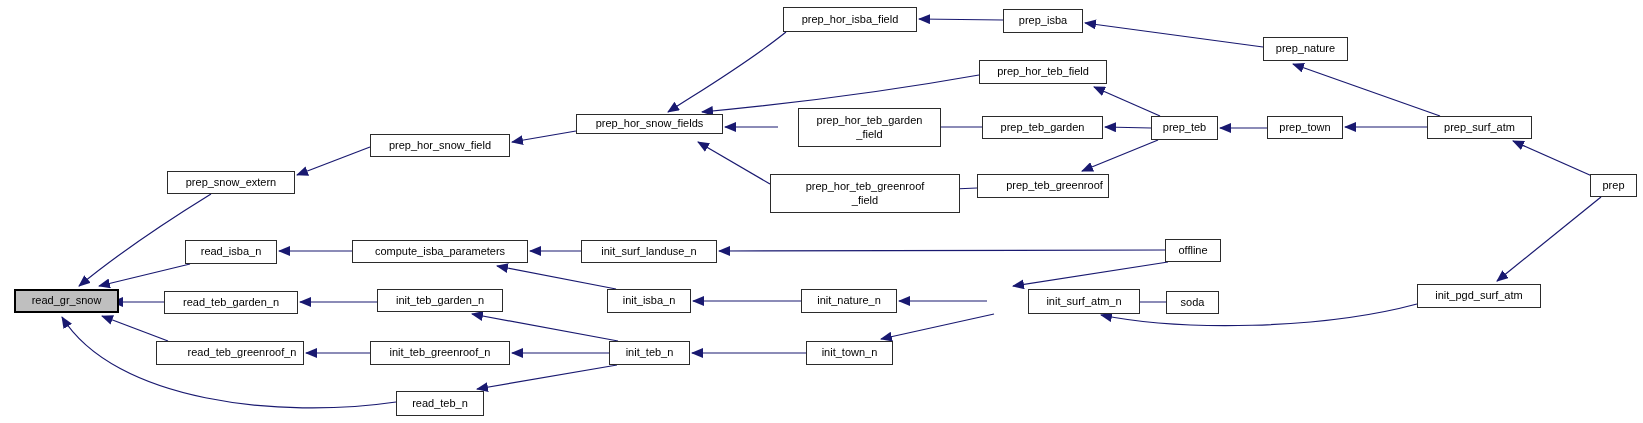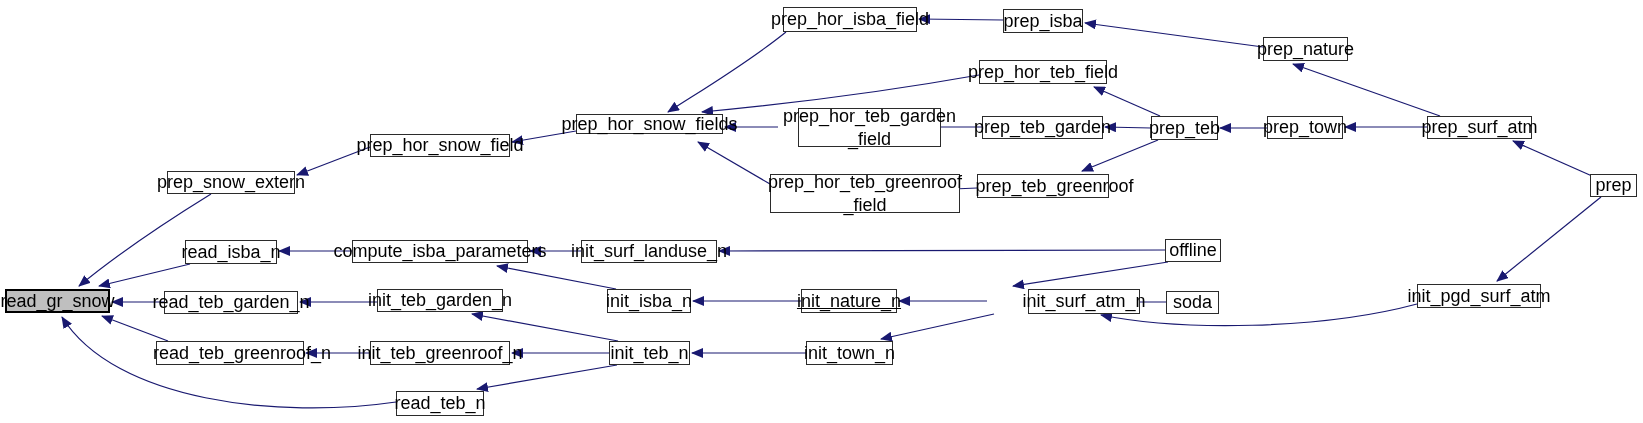--- a/index.html
+++ b/index.html
@@ -29,21 +29,21 @@
   .node {
     position: absolute;
     box-sizing: border-box;
     display: flex;
     align-items: center;
     justify-content: center;
     text-align: center;
     background: #ffffff;
     border: 1.4px solid #2b2b2b;
     color: #000000;
-    font-size: 18px;
+    font-size: 11px;
     line-height: 1.25;
     white-space: pre-line;
     cursor: pointer;
   }
   .node.root {
     background: #bfbfbf;
     border: 2px solid #000000;
     cursor: default;
   }
 </style>
@@ -93,21 +93,21 @@
         <path class="edge" d="M994,314 L881,339" stroke="#191970" marker-end="url(#arrow)"></path>
         <path class="edge" d="M806,353 L692,353" stroke="#191970" marker-end="url(#arrow)"></path>
         <path class="edge" d="M618,341 L472,314" stroke="#191970" marker-end="url(#arrow)"></path>
         <path class="edge" d="M377,302 L300,302" stroke="#191970" marker-end="url(#arrow)"></path>
         <path class="edge" d="M609,353 L512,353" stroke="#191970" marker-end="url(#arrow)"></path>
         <path class="edge" d="M370,353 L306,353" stroke="#191970" marker-end="url(#arrow)"></path>
         <path class="edge" d="M617,365 L477,389" stroke="#191970" marker-end="url(#arrow)"></path>
       </g>
   </svg>
   <div id="nodes">
-      <div class="node root" style="left: 5px; top: 289px; width: 105px; height: 24px;">read_gr_snow</div>
+      <div class="node root" style="left: 14px; top: 289px; width: 105px; height: 24px;">read_gr_snow</div>
       <div class="node" style="left: 167px; top: 171px; width: 128px; height: 23px;">prep_snow_extern</div>
       <div class="node" style="left: 370px; top: 134px; width: 140px; height: 23px;">prep_hor_snow_field</div>
       <div class="node" style="left: 576px; top: 114px; width: 147px; height: 20px;">prep_hor_snow_fields</div>
       <div class="node" style="left: 783px; top: 7px; width: 134px; height: 25px;">prep_hor_isba_field</div>
       <div class="node" style="left: 1003px; top: 9px; width: 80px; height: 24px;">prep_isba</div>
       <div class="node" style="left: 1263px; top: 37px; width: 85px; height: 24px;">prep_nature</div>
       <div class="node" style="left: 979px; top: 60px; width: 128px; height: 24px;">prep_hor_teb_field</div>
       <div class="node" style="left: 778px; top: 108px; width: 143px; height: 39px; margin-left: 20px;">prep_hor_teb_garden
 _field</div>
       <div class="node" style="left: 982px; top: 116px; width: 121px; height: 23px;">prep_teb_garden</div>
@@ -118,21 +118,21 @@
       <div class="node" style="left: 770px; top: 174px; width: 190px; height: 39px;">prep_hor_teb_greenroof
 _field</div>
       <div class="node" style="left: 977px; top: 174px; width: 132px; height: 24px; padding-left: 23px;">prep_teb_greenroof</div>
       <div class="node" style="left: 185px; top: 240px; width: 92px; height: 24px;">read_isba_n</div>
       <div class="node" style="left: 352px; top: 240px; width: 176px; height: 23px;">compute_isba_parameters</div>
       <div class="node" style="left: 581px; top: 240px; width: 136px; height: 23px;">init_surf_landuse_n</div>
       <div class="node" style="left: 1165px; top: 239px; width: 56px; height: 23px;">offline</div>
       <div class="node" style="left: 164px; top: 291px; width: 134px; height: 23px;">read_teb_garden_n</div>
       <div class="node" style="left: 377px; top: 289px; width: 126px; height: 23px;">init_teb_garden_n</div>
       <div class="node" style="left: 607px; top: 289px; width: 84px; height: 24px;">init_isba_n</div>
-      <div class="node" style="left: 801px; top: 289px; width: 96px; height: 24px; text-decoration: underline;">init_nature_n</div>
+      <div class="node" style="left: 801px; top: 289px; width: 96px; height: 24px;">init_nature_n</div>
       <div class="node" style="left: 987px; top: 289px; width: 112px; height: 25px; margin-left: 41px;">init_surf_atm_n</div>
       <div class="node" style="left: 1166px; top: 291px; width: 53px; height: 23px;">soda</div>
       <div class="node" style="left: 156px; top: 341px; width: 148px; height: 24px; padding-left: 24px;">read_teb_greenroof_n</div>
       <div class="node" style="left: 370px; top: 341px; width: 140px; height: 24px;">init_teb_greenroof_n</div>
       <div class="node" style="left: 609px; top: 341px; width: 81px; height: 24px;">init_teb_n</div>
       <div class="node" style="left: 806px; top: 341px; width: 87px; height: 24px;">init_town_n</div>
       <div class="node" style="left: 396px; top: 391px; width: 88px; height: 25px;">read_teb_n</div>
       <div class="node" style="left: 1417px; top: 284px; width: 124px; height: 24px;">init_pgd_surf_atm</div>
     </div>
 </div>

